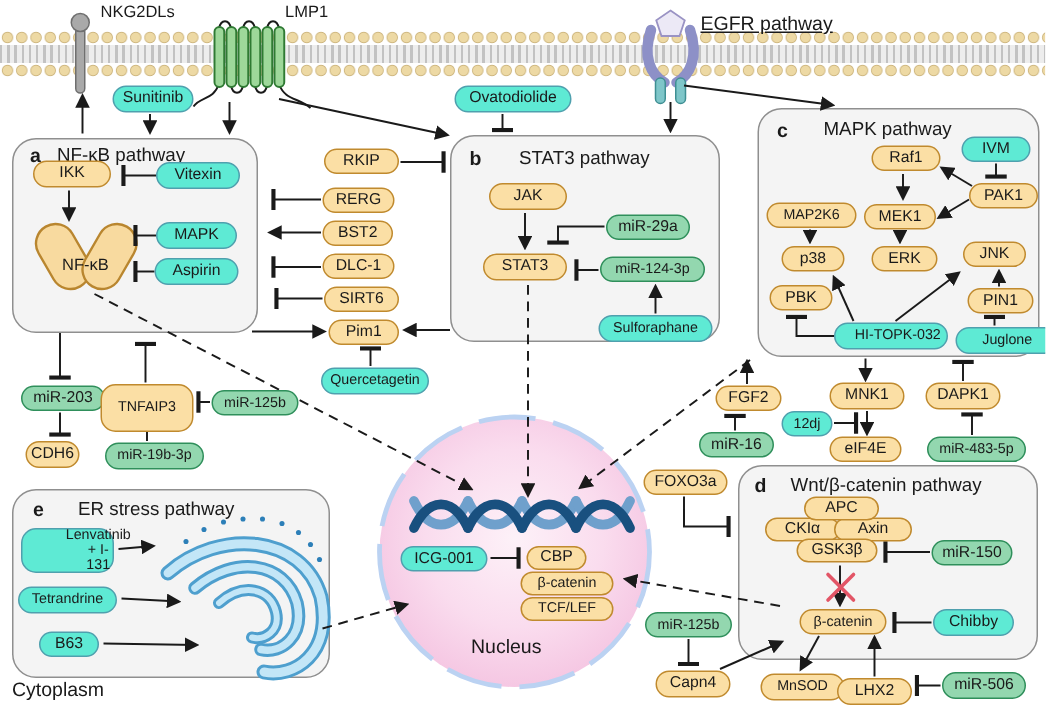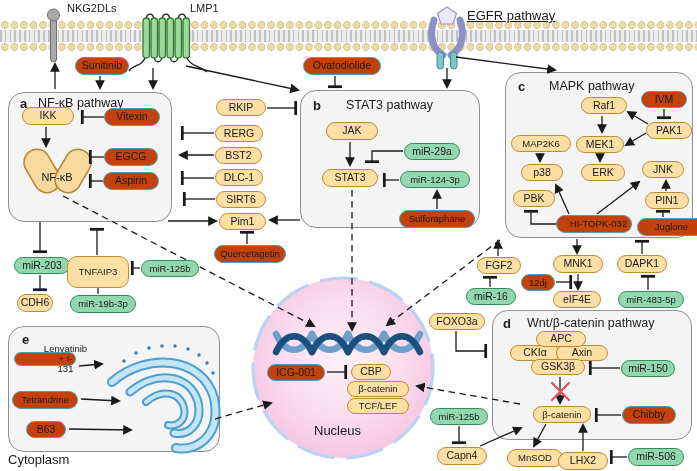--- a/index.html
+++ b/index.html
@@ -15,21 +15,21 @@
   .panel{position:absolute;background:#F4F4F4;border:1.5px solid #8F8F8F;border-radius:16px;z-index:1;box-sizing:border-box;}
   .pletter{position:absolute;font-size:13px;font-weight:bold;z-index:4;}
   .ptitle{position:absolute;font-size:12.5px;z-index:4;white-space:nowrap;}
   .lbl{position:absolute;font-size:11px;z-index:4;white-space:nowrap;}
   .big{font-size:13px;}
   
   .pill{position:absolute;display:flex;align-items:center;justify-content:center;
         border-radius:10px;font-size:10.5px;line-height:1.05;text-align:center;
         padding:0 3px;box-sizing:border-box;z-index:4;white-space:nowrap;}
   .o{background:#FBDFA5;border:1.5px solid #C08A2E;}
-  .c{background:#c2410c;border:1.5px solid #4FA0AE;}
+  .c{background:#5eead4;border:1.5px solid #4FA0AE;}
   .g{background:#93D7AF;border:1.5px solid #2F8F5B;}
   .sm{font-size:9.5px;}
   .two{flex-direction:column;font-size:9.5px;white-space:normal;}
   svg.layer{position:absolute;left:0;top:0;z-index:3;pointer-events:none;}
   svg .e{stroke:#1a1a1a;stroke-width:1.3;fill:none;}
   svg .dash{stroke-dasharray:6.5 4.5;}
 </style>
 </head>
 <body>
 
@@ -210,28 +210,29 @@
 
   <span class="pletter" style="left:20px;top:96px;">a</span>
   <span class="ptitle" style="left:38px;top:96px;">NF-κB pathway</span>
   <span class="pletter" style="left:313px;top:98px;">b</span>
   <span class="ptitle" style="left:346px;top:98px;">STAT3 pathway</span>
   <span class="pletter" style="left:518px;top:79px;">c</span>
   <span class="ptitle" style="left:549px;top:79px;">MAPK pathway</span>
   <span class="pletter" style="left:503px;top:316px;">d</span>
   <span class="ptitle" style="left:527px;top:316px;">Wnt/β-catenin pathway</span>
   <span class="pletter" style="left:22px;top:332px;">e</span>
+  <span class="ptitle" style="left:52px;top:332px;">ER stress pathway</span>
 
   <div class="pill c" style="left:75px;top:57px;width:54px;height:18px;">Sunitinib</div>
   <div class="pill c" style="left:303px;top:57px;width:78px;height:18px;">Ovatodiolide</div>
 
   <div class="pill o" style="left:22px;top:107px;width:52px;height:18px;">IKK</div>
   <div class="pill c" style="left:104px;top:108px;width:56px;height:18px;">Vitexin</div>
   <div class="lbl" style="left:27px;top:171px;width:60px;text-align:center;">NF-κB</div>
-  <div class="pill c" style="left:104px;top:148px;width:54px;height:18px;">EGCG</div>
+  <div class="pill c" style="left:104px;top:148px;width:54px;height:18px;">MAPK</div>
   <div class="pill c" style="left:103px;top:172px;width:56px;height:18px;">Aspirin</div>
 
   <div class="pill o" style="left:216px;top:99px;width:50px;height:17px;">RKIP</div>
   <div class="pill o" style="left:215px;top:125px;width:48px;height:17px;">RERG</div>
   <div class="pill o" style="left:215px;top:147px;width:47px;height:17px;">BST2</div>
   <div class="pill o" style="left:215px;top:169px;width:48px;height:17px;">DLC-1</div>
   <div class="pill o" style="left:216px;top:191px;width:50px;height:17px;">SIRT6</div>
   <div class="pill o" style="left:219px;top:213px;width:47px;height:17px;">Pim1</div>
   <div class="pill c sm" style="left:214px;top:245px;width:72px;height:18px;">Quercetagetin</div>
 
@@ -281,21 +282,21 @@
   <div class="pill g" style="left:628px;top:448px;width:56px;height:18px;">miR-506</div>
   <div class="pill o" style="left:437px;top:447px;width:50px;height:18px;">Capn4</div>
   <div class="pill g sm" style="left:430px;top:408px;width:58px;height:17px;">miR-125b</div>
 
   <div class="pill c" style="left:267px;top:364px;width:58px;height:17px;">ICG-001</div>
   <div class="pill o" style="left:351px;top:364px;width:40px;height:16px;">CBP</div>
   <div class="pill o sm" style="left:347px;top:381px;width:62px;height:16px;">β-catenin</div>
   <div class="pill o sm" style="left:347px;top:398px;width:62px;height:16px;">TCF/LEF</div>
   <span class="lbl big" style="left:314px;top:423px;">Nucleus</span>
 
-  <div class="pill c two" style="left:14px;top:352px;width:62px;height:14px;padding-left:44px;">
+  <div class="pill c two" style="left:14px;top:352px;width:62px;height:30px;padding-left:44px;">
     <span>Lenvatinib</span>
     <span>+ I-131</span>
   </div>
   <div class="pill c sm" style="left:12px;top:391px;width:66px;height:18px;">Tetrandrine</div>
   <div class="pill c" style="left:26px;top:421px;width:40px;height:17px;">B63</div>
 
   <span class="lbl big" style="left:8px;top:452px;">Cytoplasm</span>
 
 </div>
 

